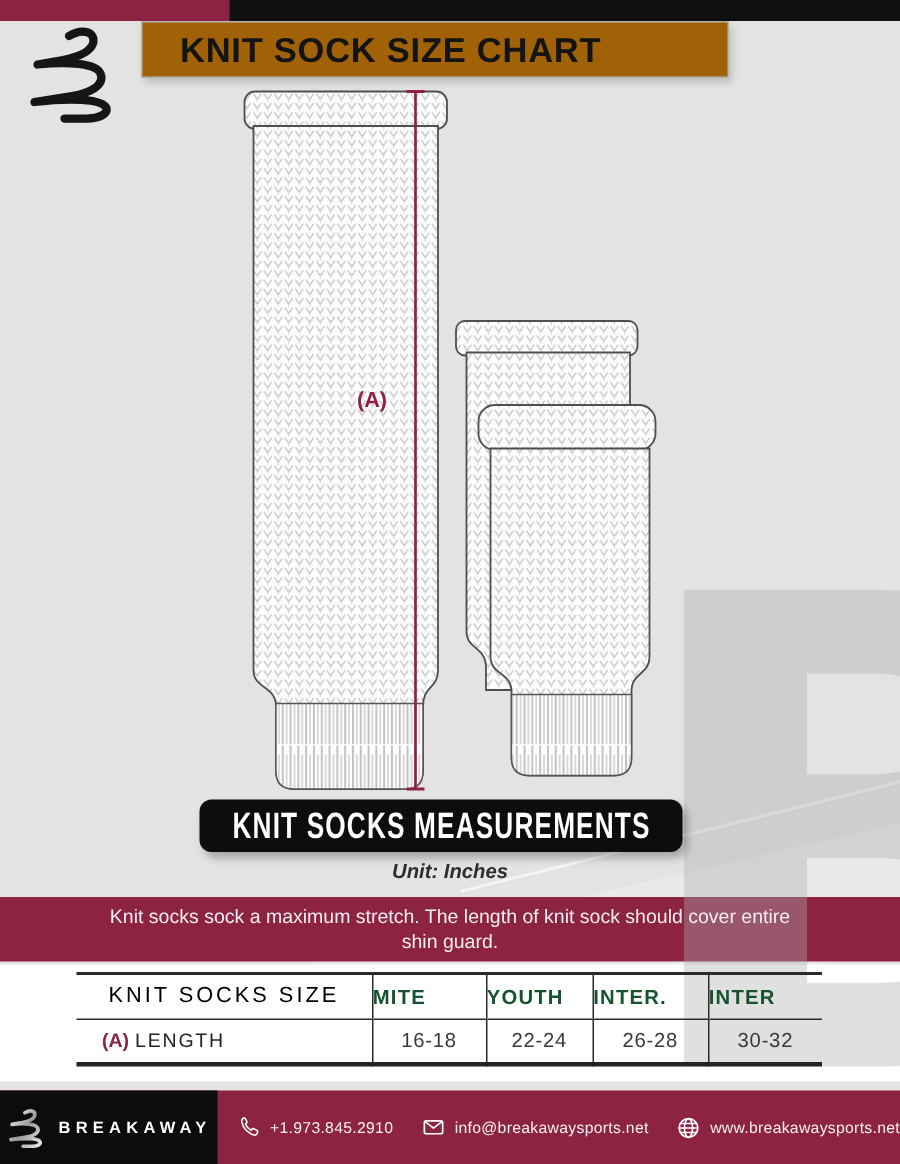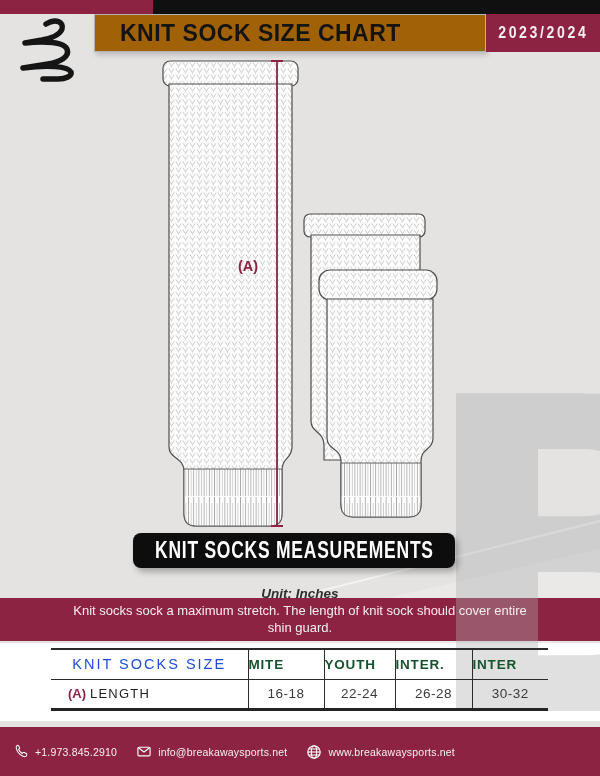--- a/index.html
+++ b/index.html
@@ -47,39 +47,39 @@
     position:absolute; left:133px; top:533px; width:322px; height:35px; z-index:2;
     background:#0d0d0d; border-radius:8px; display:flex; align-items:center; justify-content:center;
     box-shadow:3px 4px 6px rgba(0,0,0,0.28);
   }
   .banner .banner-text {
     color:#ffffff; font-size:23px; font-weight:700; letter-spacing:1px; white-space:nowrap;
     transform:scale(0.76,1.06);
   }
   .unit-note {
     position:absolute; left:0; top:573px; width:600px; z-index:2; text-align:center;
-    font-style:italic; font-weight:600; font-size:13.5px; color:#2e2e2e;margin-top:13px;
+    font-style:italic; font-weight:600; font-size:13.5px; color:#2e2e2e;
   }
   
   .notice-band { position:absolute; left:0; top:598px; width:600px; height:43px; background:#8d2343; }
   .notice-band .notice-text {
     position:relative; z-index:2; max-width:462px; margin:0 auto; padding-top:5px;
     color:#f7edf0; font-size:13px; line-height:1.27; font-weight:500; text-align:center;
   }
   
   .white-band { position:absolute; left:0; top:643px; width:600px; height:78px; background:#ffffff; }
   .size-table-wrap { position:absolute; left:51px; top:648px; z-index:2; }
   table.size-table { border-collapse:collapse; table-layout:fixed; width:497px; }
   table.size-table { border-top:2px solid #2b2b2b; border-bottom:3px solid #232323; }
   table.size-table td, table.size-table th { height:30px; vertical-align:middle; }
   table.size-table td + td, table.size-table th + th { border-left:1.5px solid #2b2b2b; }
   table.size-table tr.hdr th { border-bottom:1.5px solid #2b2b2b; }
   .col-size { width:197px; } .col-mite { width:76px; } .col-youth { width:71px; }
   .col-inter { width:77px; } .col-adult { width:76px; }
-  th.size-hd { font-weight:400; font-size:14.5px; letter-spacing:2px; color:#1d4ed8; text-align:center; }
+  th.size-hd { font-weight:400; font-size:14.5px; letter-spacing:2px; color:#000000; text-align:center; }
   th.col-hd  { font-weight:700; font-size:13.5px; letter-spacing:0.8px; color:#14532d; text-align:left; }
   td.dim-cell { text-align:left; padding-left:17px; font-size:13px; color:#222; white-space:nowrap; }
   td.dim-cell .dim { color:#8d2343; font-weight:800; }
   td.dim-cell .dim-label { letter-spacing:1.2px; margin-left:4px; }
   td.val-cell { text-align:center; font-size:13.5px; color:#3a3a3a; letter-spacing:0.5px; }
   
   .footer { position:absolute; left:0; top:727px; width:600px; height:49px; background:#8d2343; display:flex; z-index:2; }
   .footer-black { width:166px; height:100%; background:#0c0c0c; display:flex; align-items:center; justify-content:center; gap:9px; }
   .brand-name { color:#ffffff; font-size:11px; font-weight:600; letter-spacing:3.5px; }
   .contacts { flex:1; display:flex; align-items:center; padding-left:14px; gap:19px; }
@@ -100,23 +100,20 @@
   <div class="swoosh1"></div>
   <div class="swoosh2"></div>
 
   <div class="logo-box">
     <svg width="70" height="68" viewBox="0 0 64 68">
       <path d="M31,9 C41,3 49,7 47,14 C45,20 37,23 27,25 L10,28 C30,26 49,27 52,34 C55,42 45,47 33,49 L8,53 C32,50 53,51 56,57 C57,61 51,64 43,64 L28,64" fill="none" stroke="#151515" stroke-width="5.5" stroke-linecap="round" stroke-linejoin="round"></path>
     </svg>
   </div>
   <div class="titlebar">
     <div class="title">KNIT SOCK SIZE CHART</div>
-  </div>
-  <div class="season-box">
-    <div class="season">2023/2024</div>
   </div>
 
   <div class="watermark">B</div>
 
   <svg class="socks" width="320" height="492" viewBox="140 48 320 492">
     <defs>
       <pattern id="knit" patternUnits="userSpaceOnUse" width="7" height="6.2">
         <rect width="7" height="6.2" fill="#fdfdfd"></rect>
         <path d="M0.9,0.4 L3.5,4.3 L6.1,0.4" fill="none" stroke="#bdbdbd" stroke-width="0.75"></path>
         <path d="M3.5,4.3 L3.5,6.2" stroke="#d0d0d0" stroke-width="0.5"></path>
@@ -180,20 +177,33 @@
         <td class="val-cell">16-18</td>
         <td class="val-cell">22-24</td>
         <td class="val-cell">26-28</td>
         <td class="val-cell">30-32</td>
       </tr>
     </tbody>
       </table>
   </div>
 
   <div class="footer">
+    <div class="footer-black">
+      <svg width="26" height="28" viewBox="0 0 64 68">
+        <defs>
+          <linearGradient id="silver" x1="0" y1="0" x2="1" y2="1">
+            <stop offset="0" stop-color="#f4f4f4"></stop>
+              <stop offset="0.5" stop-color="#9a9a9a"></stop>
+              <stop offset="1" stop-color="#e8e8e8"></stop>
+          </linearGradient>
+        </defs>
+        <path d="M31,9 C41,3 49,7 47,14 C45,20 37,23 27,25 L10,28 C30,26 49,27 52,34 C55,42 45,47 33,49 L8,53 C32,50 53,51 56,57 C57,61 51,64 43,64 L28,64" fill="none" stroke="url(#silver)" stroke-width="6" stroke-linecap="round" stroke-linejoin="round"></path>
+      </svg>
+      <span class="brand-name">BREAKAWAY</span>
+    </div>
     <div class="contacts">
       <div class="contact-item">
         <svg class="cicon" width="15" height="15" viewBox="0 0 16 16">
           <path d="M3.3,1.6 C2.4,2.2 2.1,3.4 2.5,4.9 C3.3,7.9 6,11.2 9.1,12.8 C10.6,13.6 12,13.7 12.9,13 L13.6,11.5 C13.8,11 13.6,10.5 13.1,10.2 L10.9,9.1 C10.5,8.9 10,9 9.7,9.3 L8.9,10.1 C7.1,9.1 5.7,7.6 4.9,5.8 L5.7,5 C6,4.7 6.1,4.2 5.9,3.8 L4.8,1.9 C4.5,1.4 3.8,1.3 3.3,1.6 Z" fill="none" stroke="#ffffff" stroke-width="1.1" stroke-linejoin="round"></path>
         </svg>
         <span class="ctext">+1.973.845.2910</span>
       </div>
       <div class="contact-item">
         <svg class="cicon" width="16" height="15" viewBox="0 0 16 16">
           <rect x="1.5" y="3.4" width="13" height="9.2" rx="1.2" fill="none" stroke="#ffffff" stroke-width="1.2"></rect>

